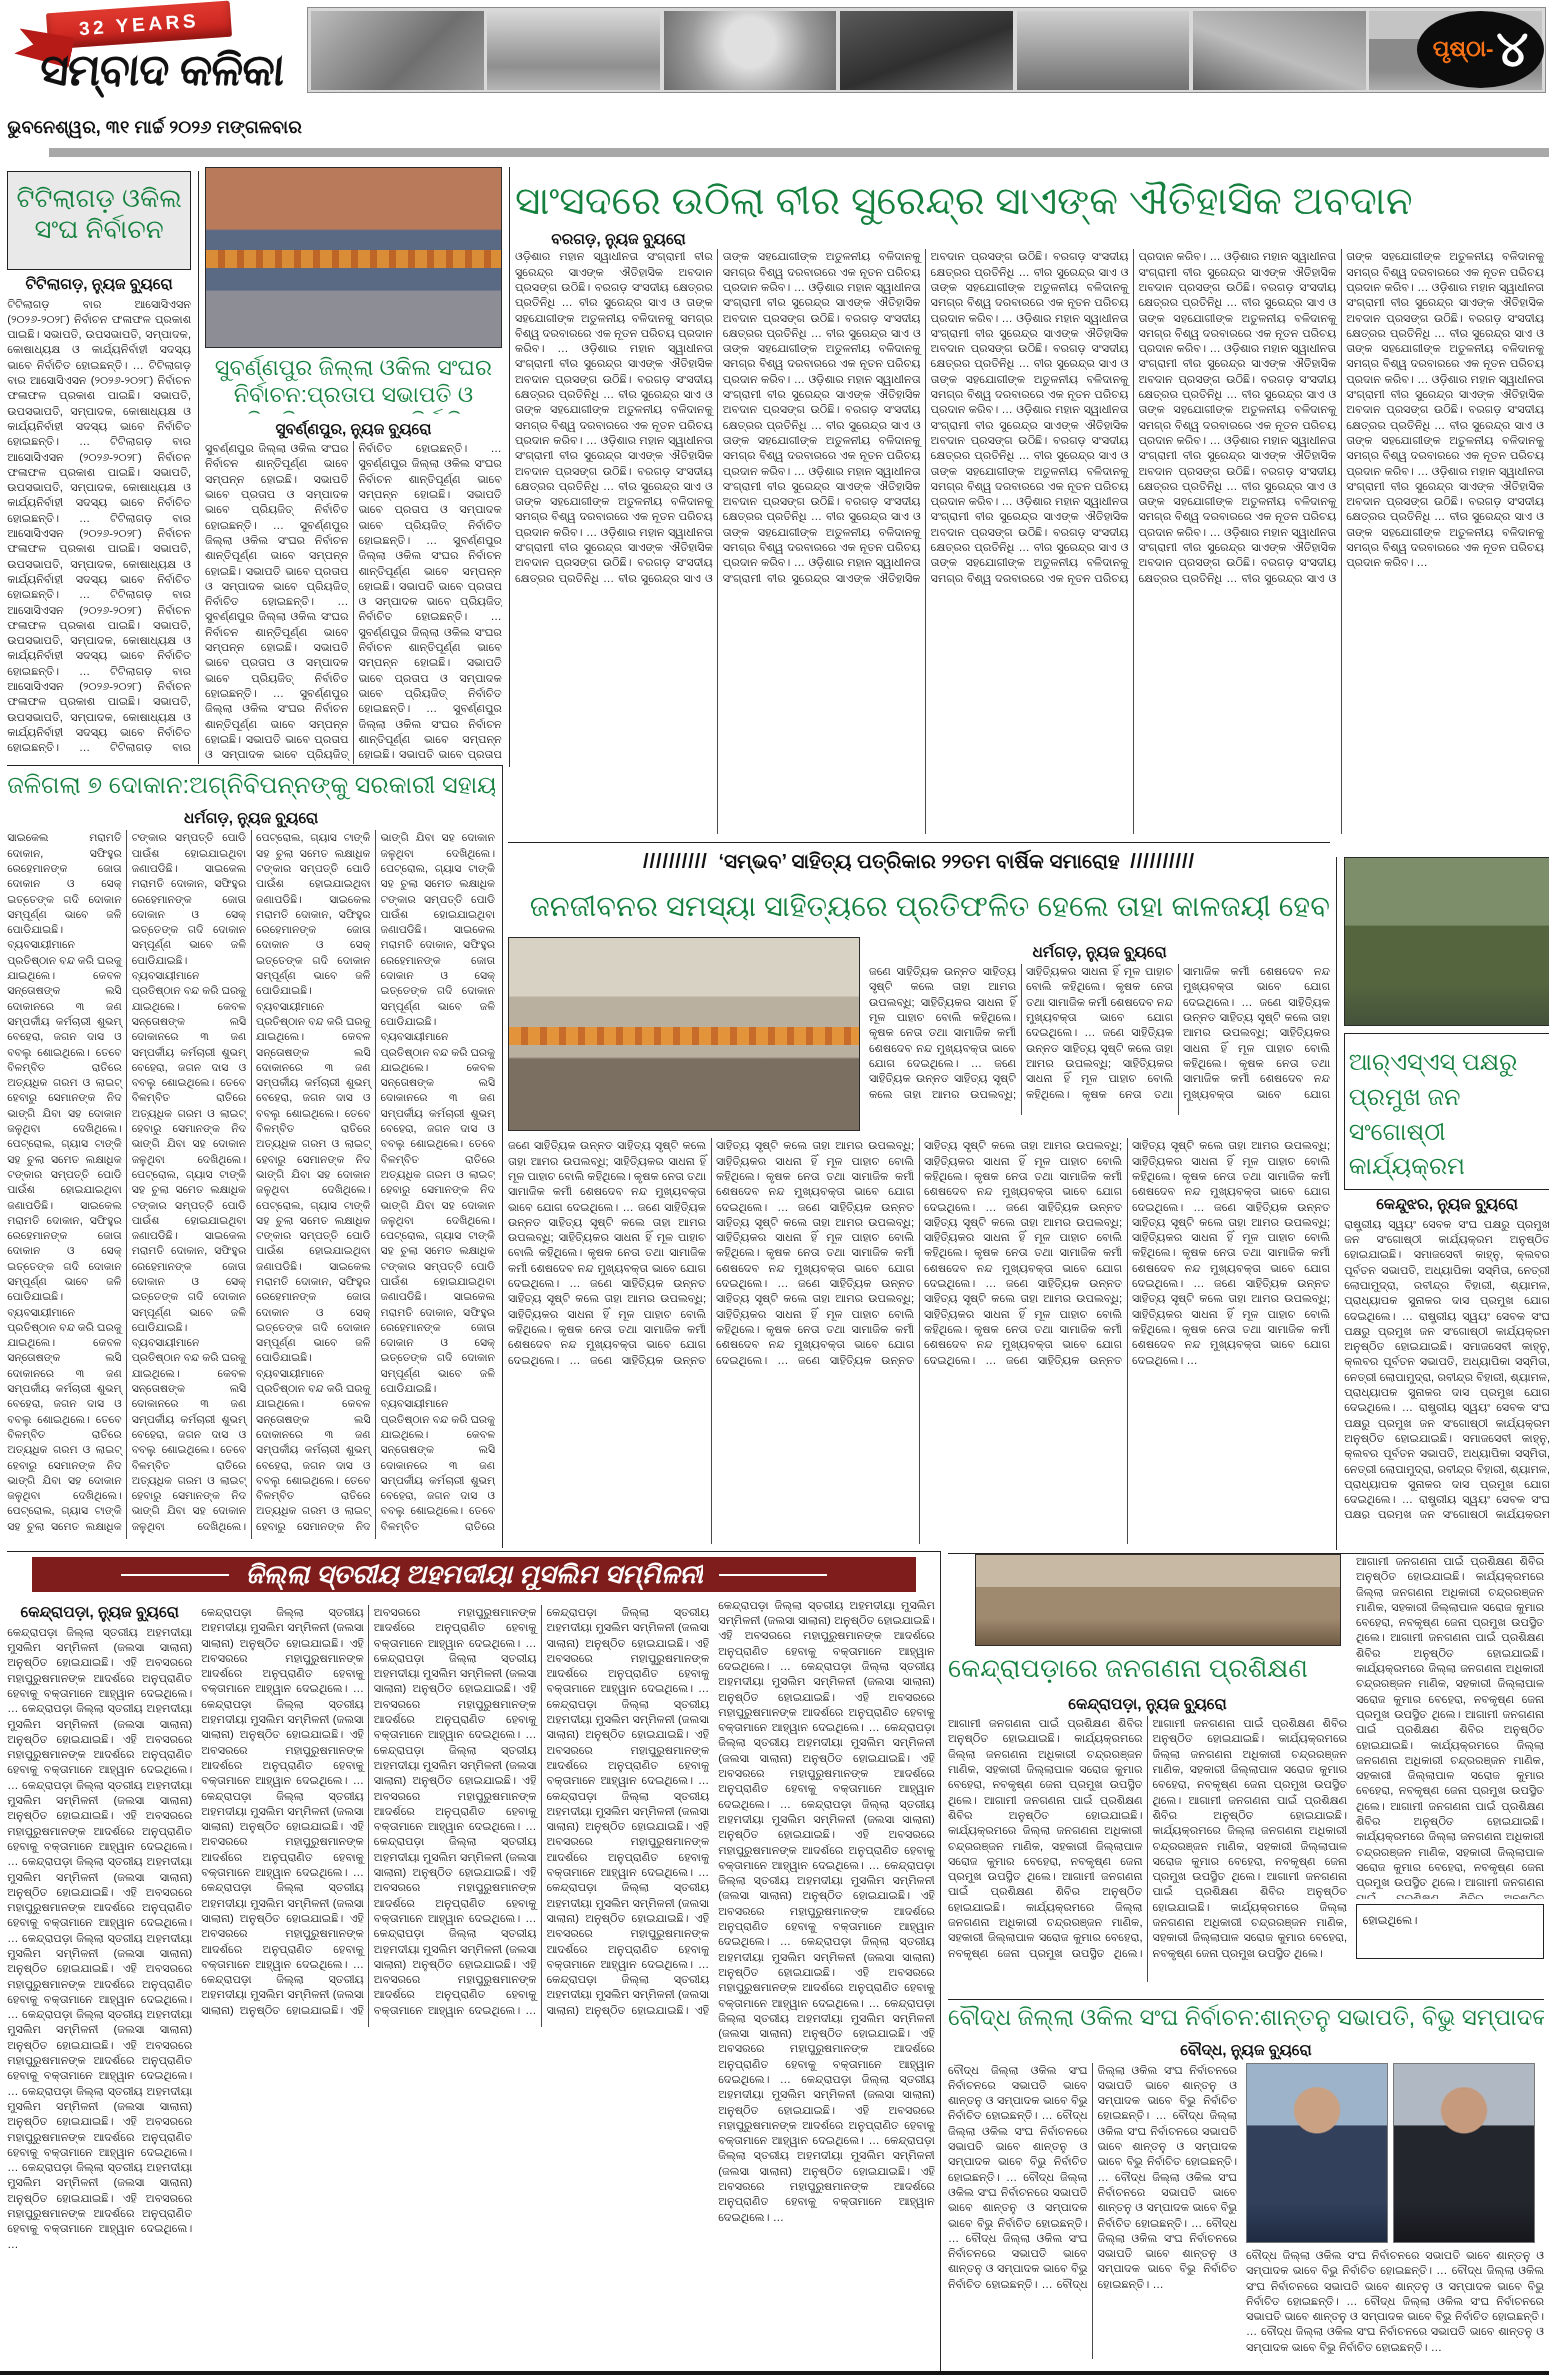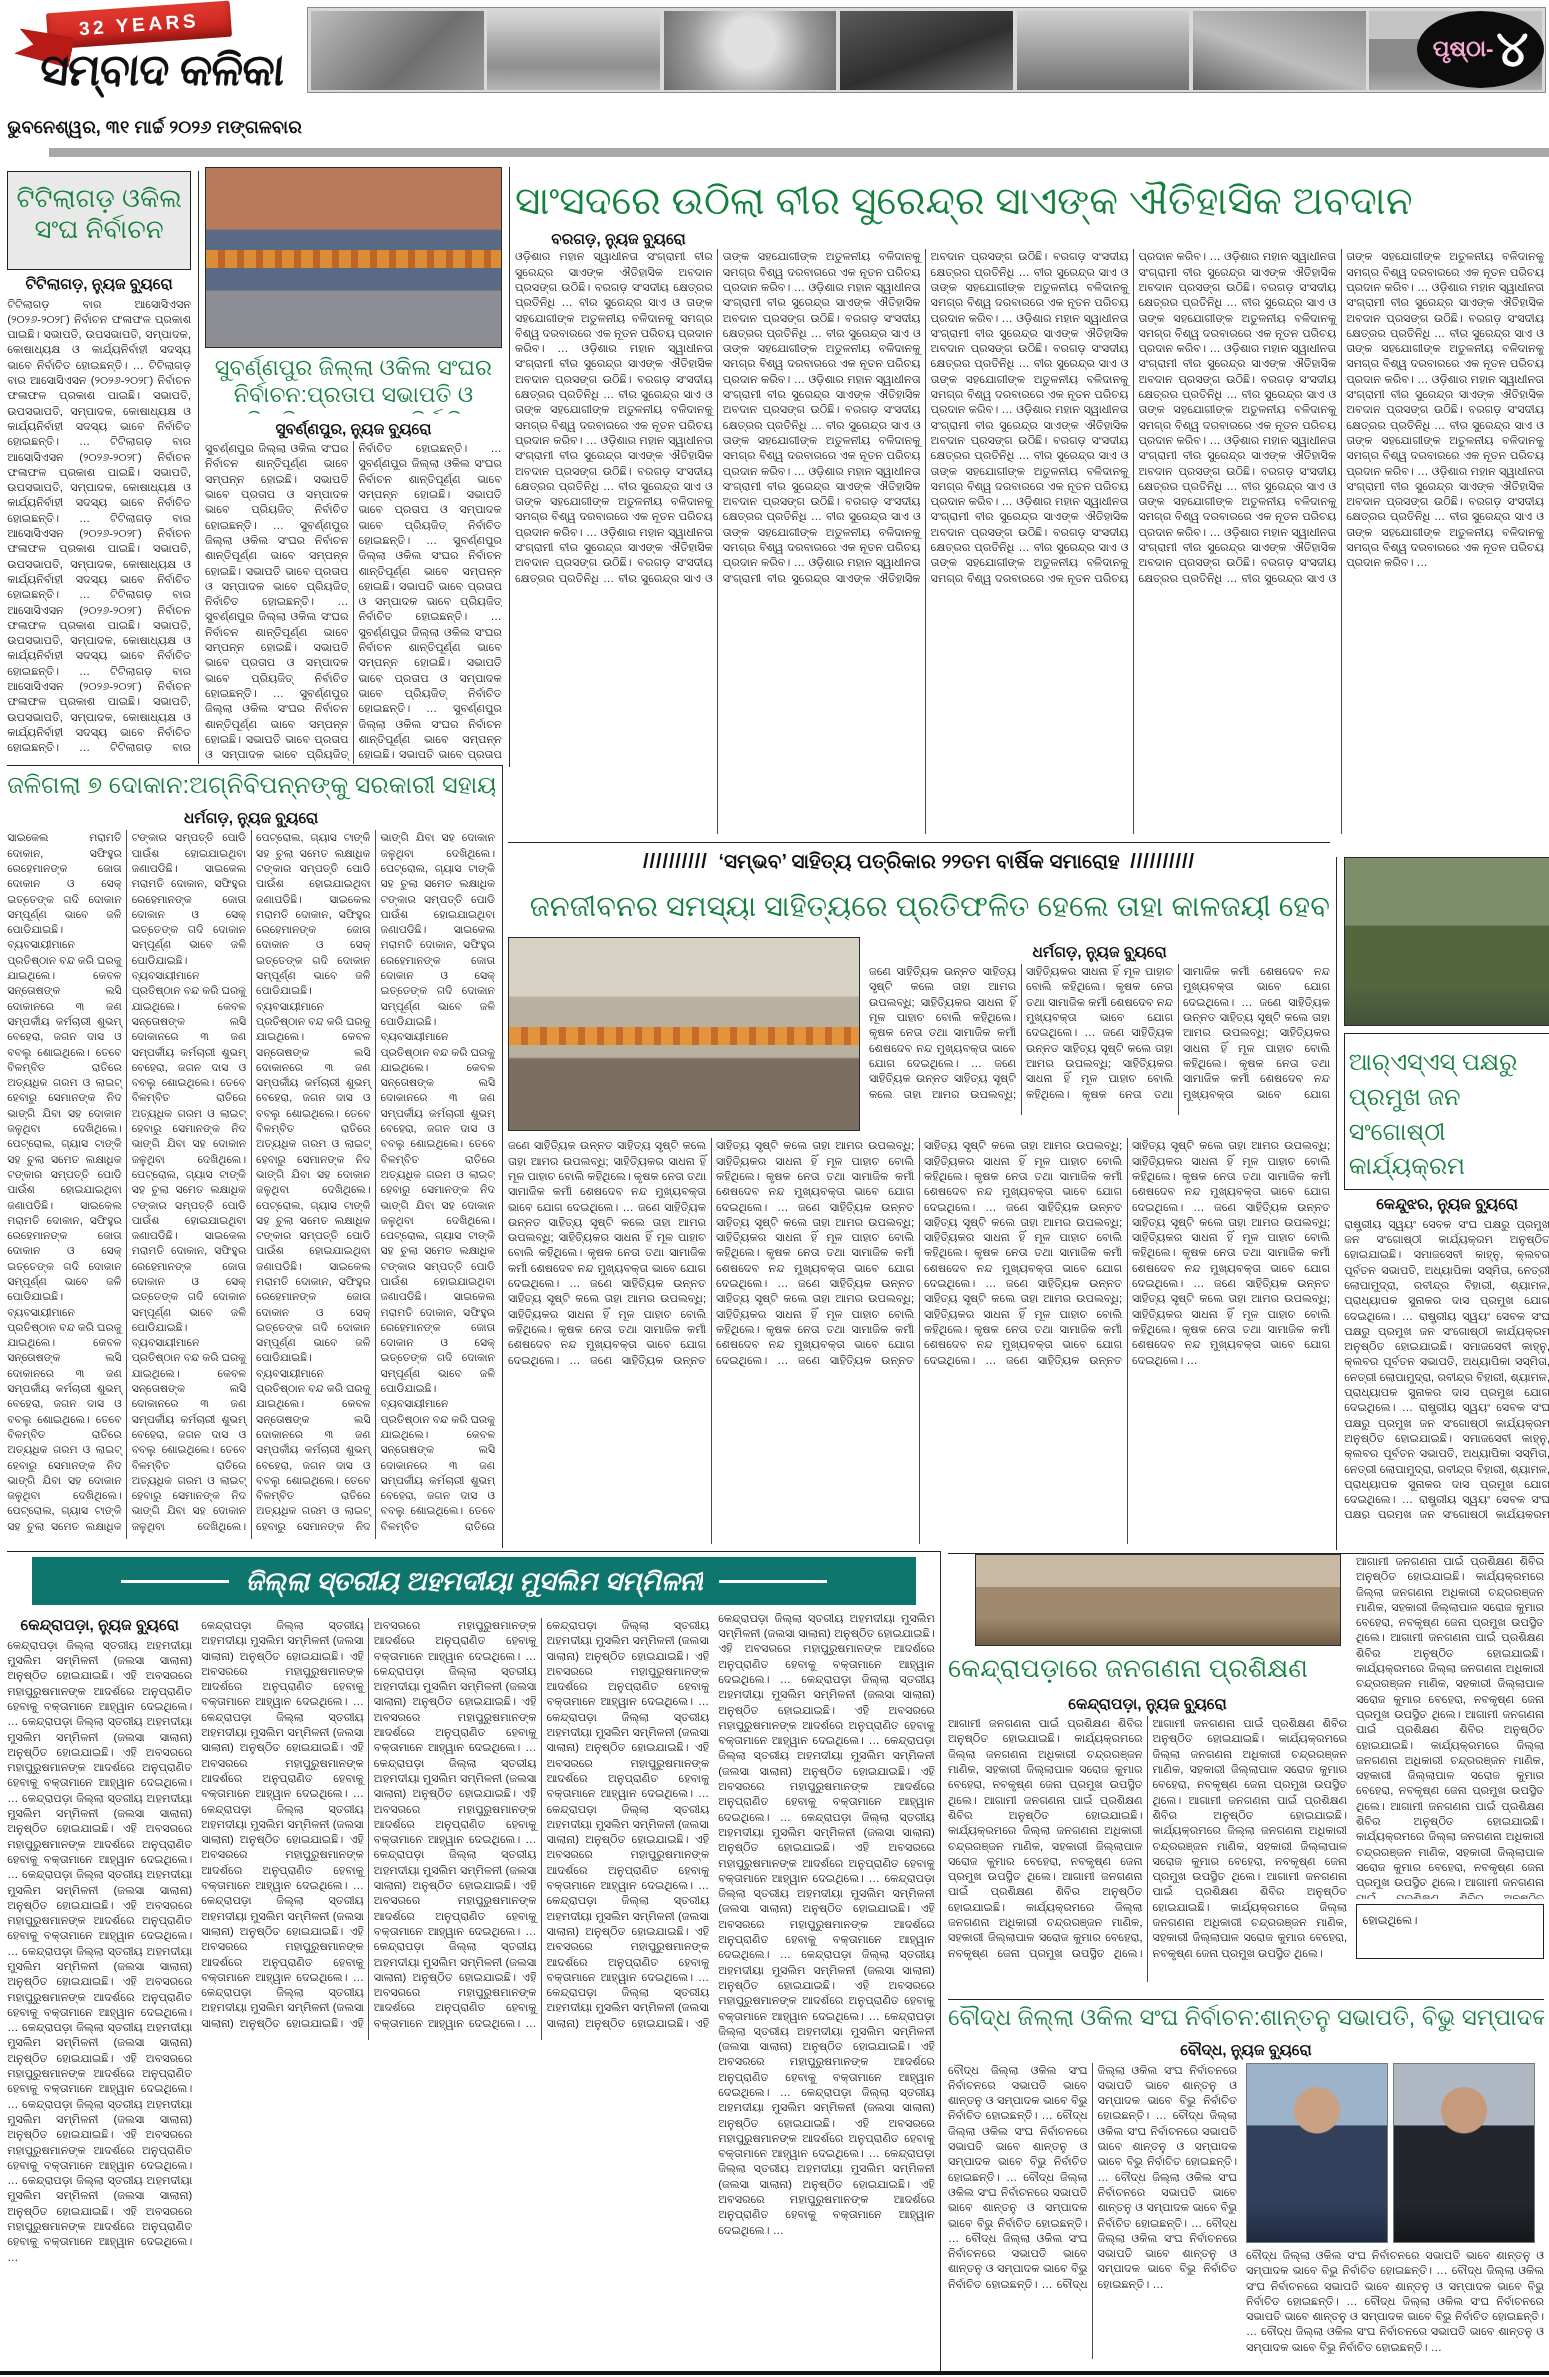--- a/index.html
+++ b/index.html
@@ -23,21 +23,21 @@
   .strip>div{flex:1;}
   .s1{background:linear-gradient(135deg,#bdbdbd,#6f6f6f 60%,#9c9c9c);}
   .s2{background:linear-gradient(180deg,#d8d8d8,#8f8f8f 70%,#b5b5b5);}
   .s3{background:radial-gradient(circle at 50% 40%,#e0e0e0 0 25%,#9a9a9a 60%,#6b6b6b);}
   .s4{background:linear-gradient(160deg,#5a5a5a,#2f2f2f 55%,#7c7c7c);}
   .s5{background:linear-gradient(180deg,#cfcfcf,#a0a0a0 50%,#707070);}
   .s6{background:linear-gradient(200deg,#8d8d8d,#bdbdbd 55%,#5f5f5f);}
   .s7{background:linear-gradient(180deg,#c4c4c4 0 35%,#8a8a8a 36% 75%,#aeaeae);}
   .badge{position:absolute;left:1417px;top:10.8px;width:127px;height:77px;background:#0c0c0c;
         border-radius:50%;display:flex;align-items:center;justify-content:center;gap:2.7px;z-index:3;}
-  .badge-label{color:#f9a8d4;font-size:22.4px;font-weight:bold;}
+  .badge-label{color:#f97316;font-size:22.4px;font-weight:bold;}
   .badge-num{color:#ffffff;font-size:50px;font-weight:800;line-height:1;}
   .graybar{position:absolute;left:49px;top:148px;width:1500px;height:9px;background:#a8a8a8;}
 
   
   .hl{font-weight:400;color:#15803d;line-height:1.2;}
   .byline{text-align:center;font-weight:bold;font-size:15.3px;margin:5.4px 0 3.6px;}
   .bodytxt{font-size:11.2px;line-height:15.3px;text-align:justify;overflow:hidden;color:#151515;}
   .cols{column-gap:10px;column-rule:0.9px solid #4a4a4a;}
   .photo{box-sizing:border-box;border:1.8px solid #2b2b2b;position:relative;overflow:hidden;}
   .garland{position:absolute;left:0;right:0;top:46%;height:18px;
@@ -81,21 +81,21 @@
   .art-f{position:absolute;left:1336px;top:857px;width:214px;height:693px;
          border-left:0.9px solid #2b2b2b;padding-left:7.2px;box-sizing:border-box;}
   .f-photo{height:169px;background:linear-gradient(180deg,#7d8f6a 0 40%,#55663f 41% 75%,#44523a);}
   .f-box{border:1.8px solid #222;margin-top:7.2px;padding:10.8px 3.6px;height:133px;overflow:hidden;
          font-size:24px;text-align:left;line-height:1.45;}
   .f-body{height:302px;}
 
   
   .art-g{position:absolute;left:7.2px;top:1551px;width:934px;height:820px;border-top:1.8px solid #222;
          border-right:0.9px solid #2b2b2b;padding-right:5.4px;box-sizing:border-box;}
-  .banner{margin:5.4px 0 0 25px;width:884px;height:48px;background:#0f766e;color:#fff;
+  .banner{margin:5.4px 0 0 25px;width:884px;height:35px;background:#7f1d1d;color:#fff;
          display:flex;align-items:center;justify-content:center;gap:16px;box-sizing:border-box;}
   .banner-text{font-size:26px;font-weight:800;font-style:italic;white-space:nowrap;overflow:hidden;}
   .banner-dash{width:108px;height:2.7px;background:#fff;flex:none;}
   .g-hl{font-size:39px;white-space:nowrap;overflow:hidden;height:52px;margin-top:7.2px;}
   .g-row{display:flex;gap:9px;margin-top:5.4px;height:693px;}
   .g-col1{width:185px;flex:none;}
   .g-col1 .bodytxt{height:639px;}
   .g-mid{width:508px;flex:none;}
   .g-photo{height:250px;background:linear-gradient(180deg,#9aa7b5 0 28%,#7b8898 29% 55%,#5d5a52 56% 80%,#403e38);}
   .jalsa-banner{position:absolute;left:7.2px;top:9px;width:171px;height:36px;background:#f4f4f4;

